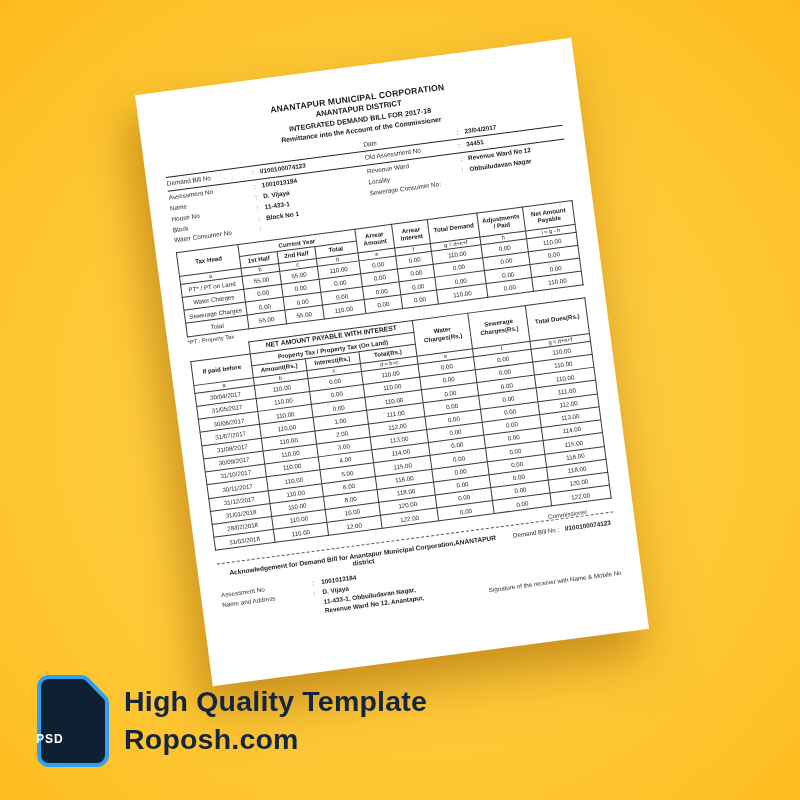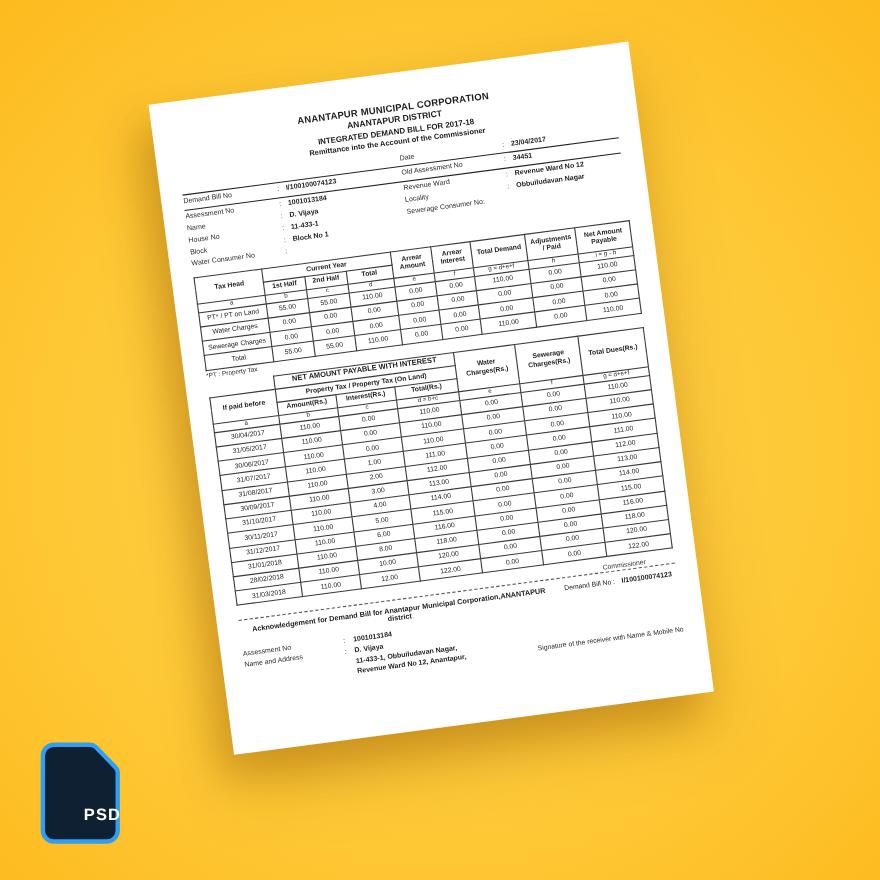--- a/index.html
+++ b/index.html
@@ -44,21 +44,21 @@
   .ack-bill-value{font-weight:bold;font-size:6.4px;margin-right:4px;}
   .ack-body{display:flex;margin-top:6px;}
   .ack-labels{width:92px;font-size:6.3px;line-height:9.6px;color:#2a2a2a;}
   .ack-colons{width:9px;font-size:6.3px;line-height:9.6px;}
   .ack-values{flex:1;font-size:6.4px;font-weight:bold;line-height:9.6px;}
   .ack-sign{width:176px;align-self:flex-end;font-size:6.2px;text-align:right;padding-bottom:1px;color:#2a2a2a;}
   
   .psd-icon{position:absolute;left:36px;top:674px;width:74px;height:94px;}
   .psd-icon svg{position:absolute;left:0;top:0;}
   .ps-label{position:absolute;left:0;top:14px;width:74px;text-align:center;font-size:33px;font-weight:bold;color:#31a8ff;letter-spacing:-1px;}
-  .psd-label{position:absolute;left:0;top:58px;width:74px;text-align:right;font-size:15px;font-weight:bold;color:#ffffff;letter-spacing:1px;}
+  .psd-label{position:absolute;left:0;top:58px;width:74px;text-align:left;font-size:12px;font-weight:bold;color:#ffffff;letter-spacing:1px;}
   .brand-text{position:absolute;left:124px;top:683px;font-size:28.5px;font-weight:bold;color:#15253d;line-height:1.32;letter-spacing:.2px;}
 </style>
 </head>
 <body>
 
 <div class="stage">
 
   <div class="paper">
 
     <div class="doc-head">
@@ -410,14 +410,18 @@
     </div>
 
   </div>
 
   <div class="psd-icon">
     <svg width="74" height="94" viewBox="0 0 74 94">
       <path d="M13 3 H46 a7 7 0 0 1 5 2.1 L69 23.6 a7 7 0 0 1 2 4.9 V81 a10 10 0 0 1 -10 10 H13 A10 10 0 0 1 3 81 V13 A10 10 0 0 1 13 3 Z" fill="#0f2033" stroke="#2e9ff2" stroke-width="4" stroke-linejoin="round"></path>
     </svg>
     <span class="psd-label">PSD</span>
   </div>
+  <div class="brand-text">
+    <div>High Quality Template</div>
+    <div>Roposh.com</div>
+  </div>
 
 </div>
 
 </body></html>

